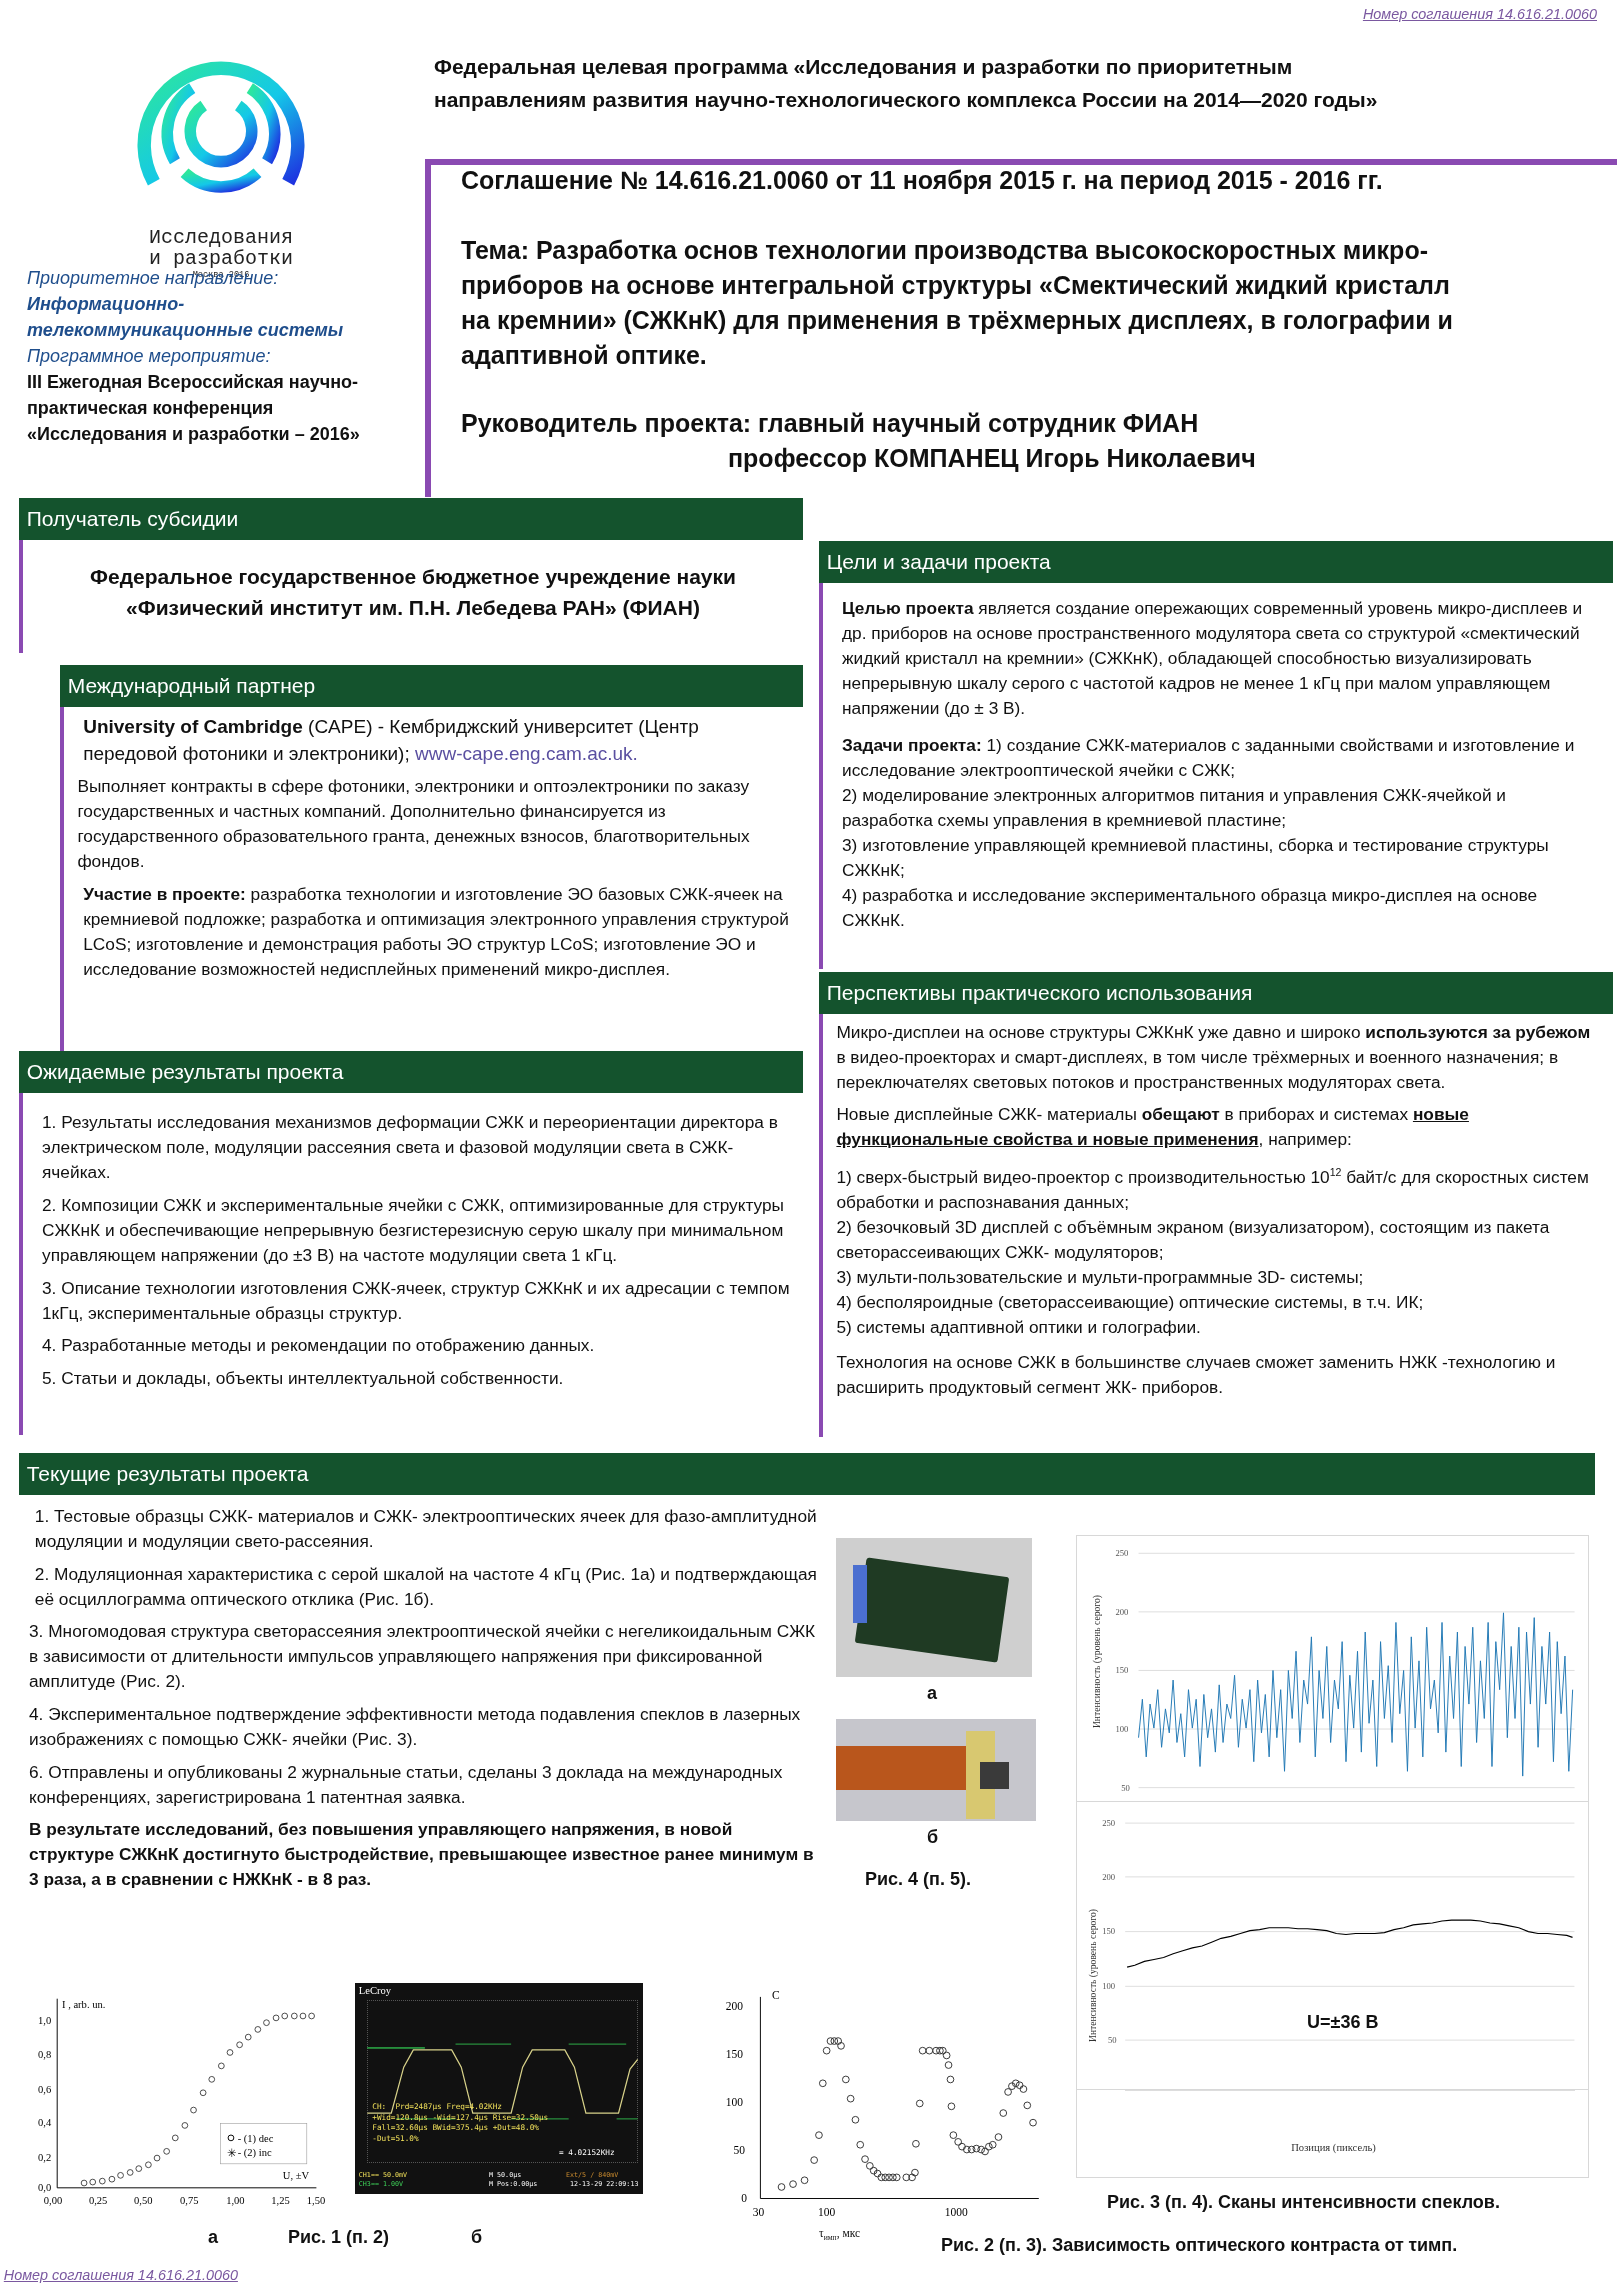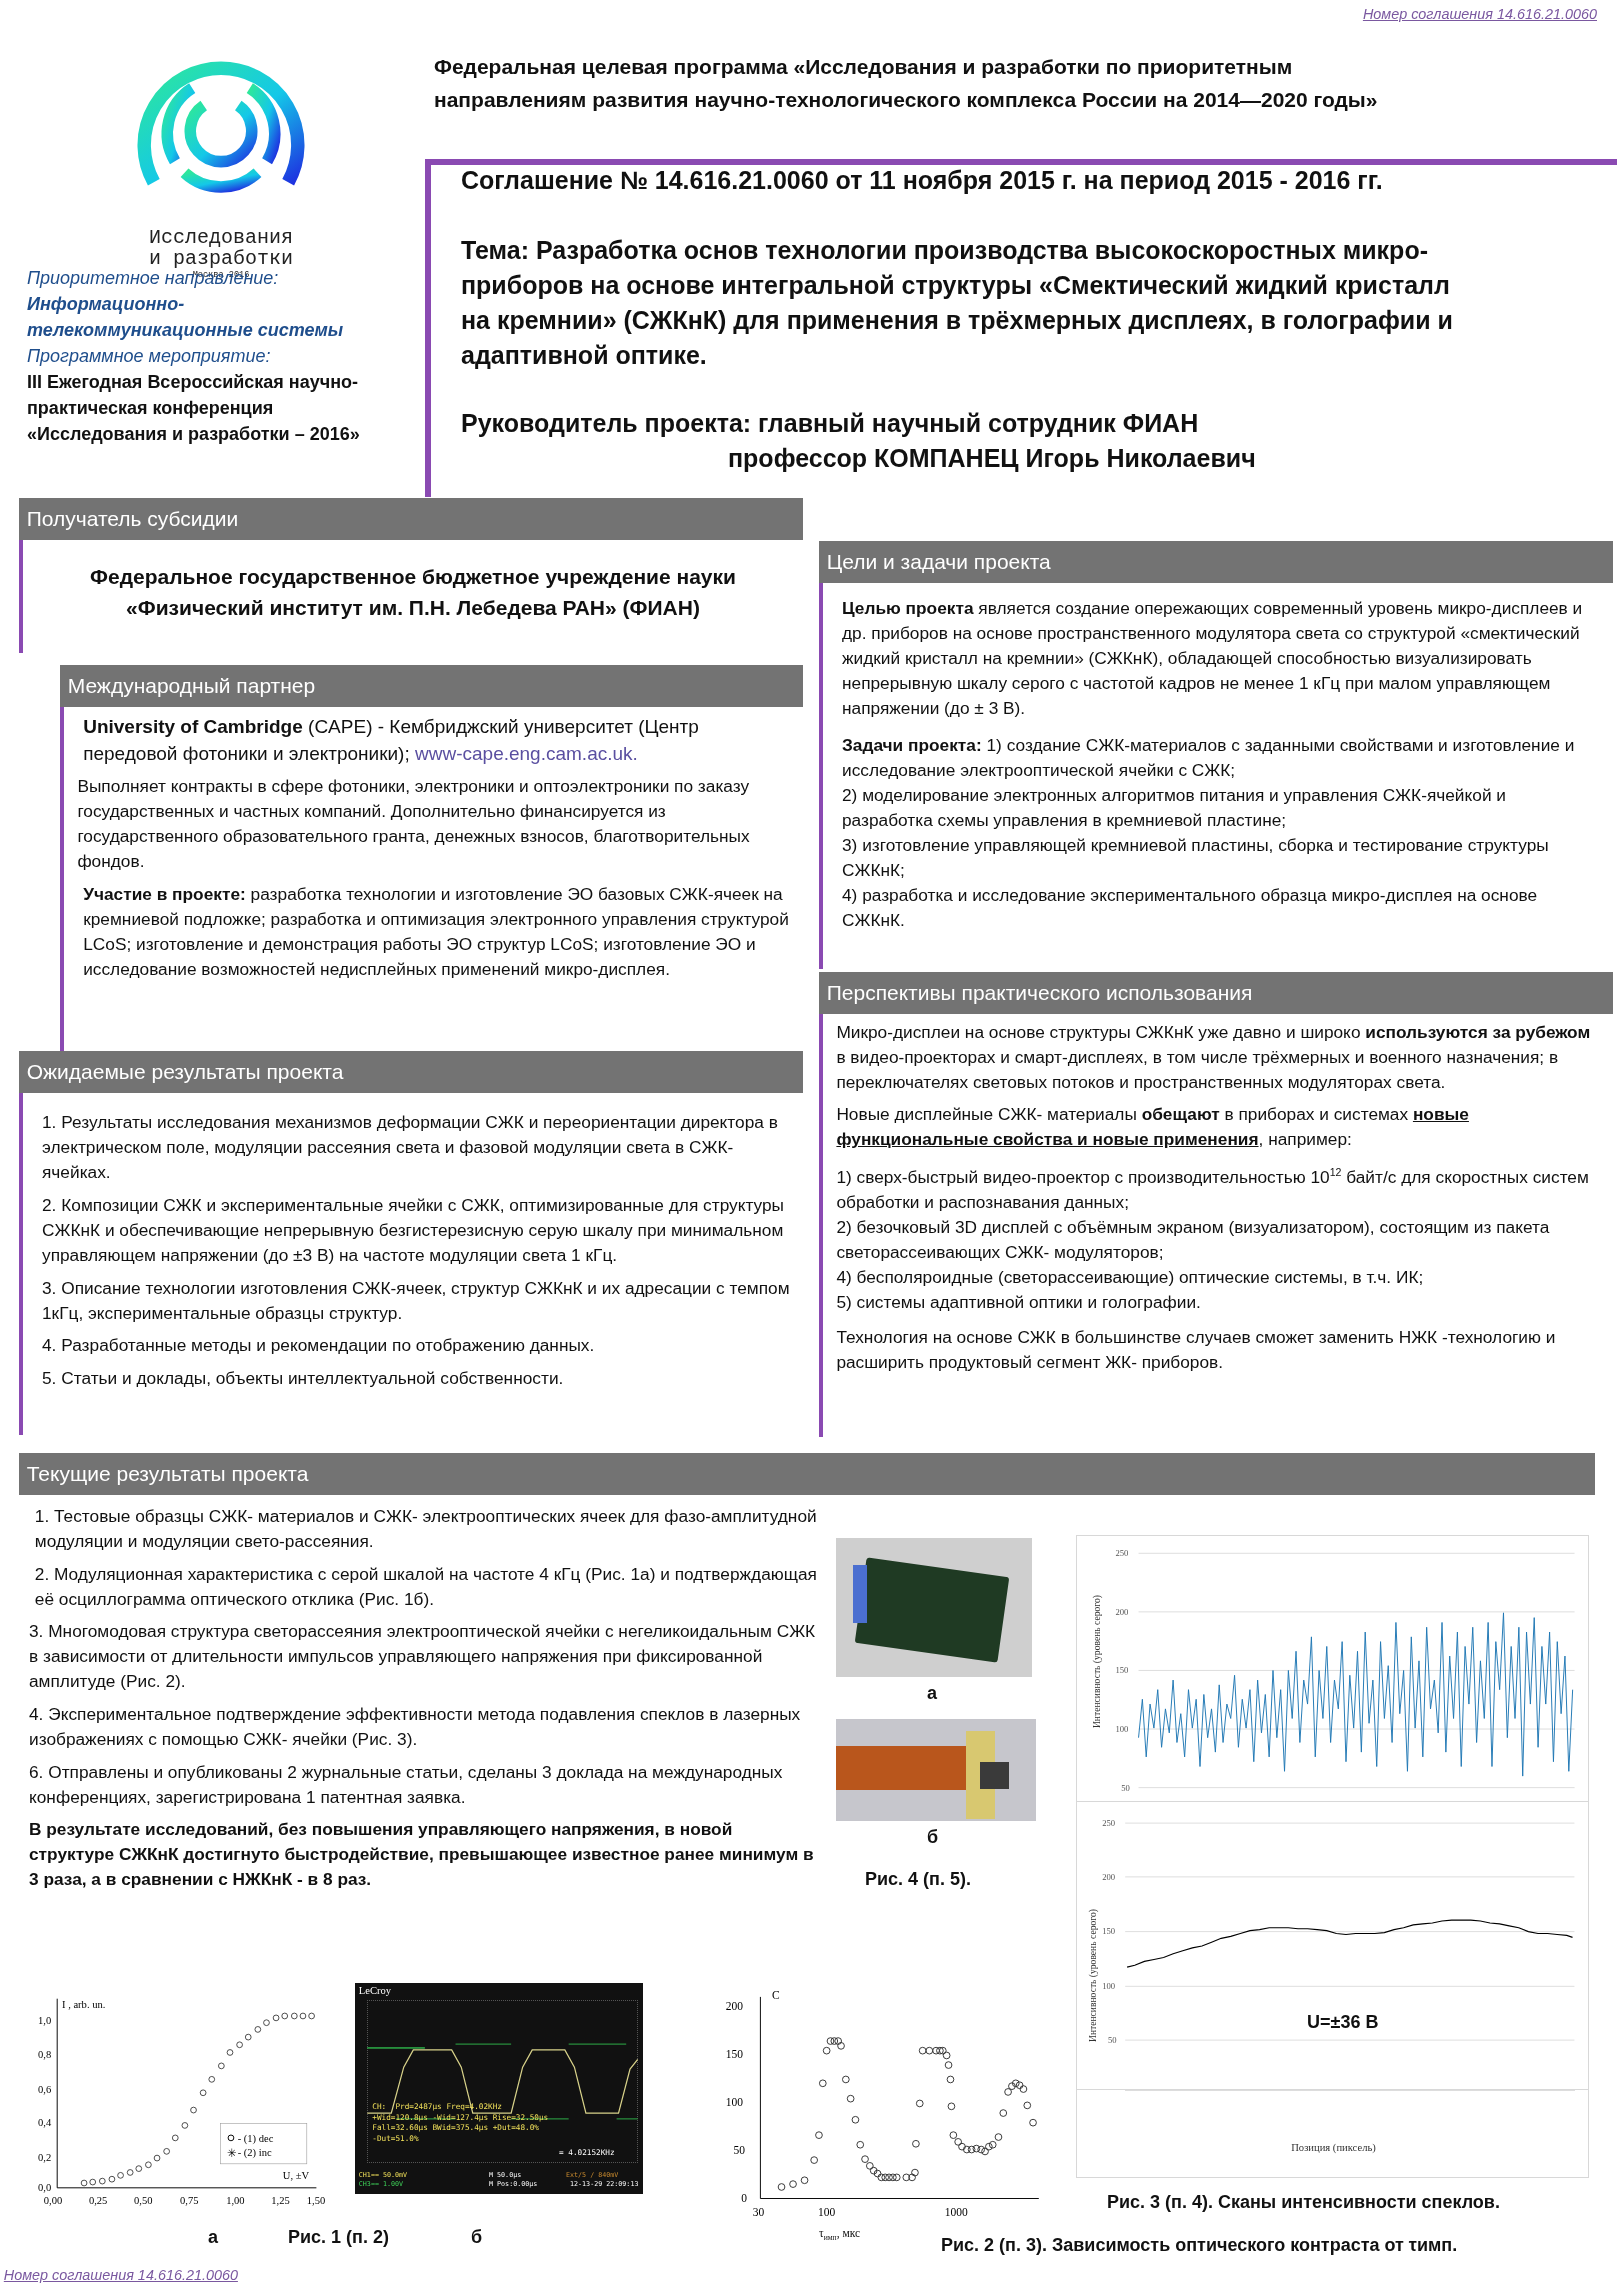--- a/index.html
+++ b/index.html
@@ -1,21 +1,21 @@
 <!DOCTYPE html>
 <html><head>
 <meta charset="utf-8">
 <style>
   * { box-sizing: border-box; margin: 0; padding: 0; }
   html, body { width: 1618px; height: 2290px; background: #ffffff; }
   body { position: relative; font-family: "Liberation Sans", "DejaVu Sans", sans-serif; color: #111; overflow: hidden; }
   .abs { position: absolute; }
   .hdr-link { font-style: italic; color: #7a58a0; text-decoration: underline; font-size: 14.4px; }
   .fed-title { font-weight: bold; font-size: 21px; line-height: 33px; color: #111; }
-  .section-bar { background: #737373; color: #fff; font-size: 21px; height: 42px; line-height: 42px; padding-left: 7.7px; }
+  .section-bar { background: #14532d; color: #fff; font-size: 21px; height: 42px; line-height: 42px; padding-left: 7.7px; }
   .section-body { border-left: 4.8px solid #8a4ab2; padding: 0 13.4px; }
   .txt { font-size: 17.3px; line-height: 25px; }
   .it { }
   .b { font-weight: bold; }
   .u { text-decoration: underline; }
   .para { margin-top: 7.7px; }
   .blue-it { font-style: italic; color: #1f4e8c; font-size: 18px; line-height: 26px; }
   .blue-bit { font-style: italic; font-weight: bold; color: #1f4e8c; font-size: 18px; line-height: 26px; }
   .agree { font-weight: bold; font-size: 25px; line-height: 35px; }
   .caption { font-weight: bold; font-size: 18px; }
@@ -127,20 +127,21 @@
 </div>
 
 <div class="abs" style="left:819px; top:972px; width:794px;">
   <div class="section-bar">Перспективы практического использования</div>
   <div class="section-body" style="height:423px; padding-top:5.8px;">
     <div class="txt it"><span>Микро-дисплеи на основе структуры СЖКнК уже давно и широко </span><span class="b">используются за рубежом</span><span> в видео-проекторах и смарт-дисплеях, в том числе трёхмерных и военного назначения; в переключателях световых потоков и пространственных  модуляторах света.</span></div>
     <div class="txt it para"><span>Новые дисплейные СЖК- материалы </span><span class="b">обещают</span><span> в приборах и системах </span><span class="b u">новые функциональные свойства и новые применения</span><span>, например:</span></div>
     <div class="txt it para">
       <div><span>1) сверх-быстрый видео-проектор с производительностью 10</span><sup style="font-size:10.6px;">12</sup><span> байт/с для скоростных систем обработки и распознавания данных;</span></div>
       <div>2) безочковый 3D дисплей с объёмным экраном (визуализатором), состоящим из пакета светорассеивающих СЖК- модуляторов;</div>
+      <div>3) мульти-пользовательские и мульти-программные 3D- системы;</div>
       <div>4) бесполяроидные (светорассеивающие) оптические системы, в т.ч. ИК;</div>
       <div>5) системы адаптивной оптики и голографии.</div>
     </div>
     <div class="txt it para" style="margin-top:9.6px;">Технология на основе СЖК в большинстве случаев сможет заменить НЖК -технологию и расширить продуктовый сегмент ЖК- приборов.</div>
   </div>
 </div>
 
 <div class="abs" style="left:19px; top:1453px; width:1599px;">
   <div class="section-bar" style="width:1576px;">Текущие результаты проекта</div>
 </div>

